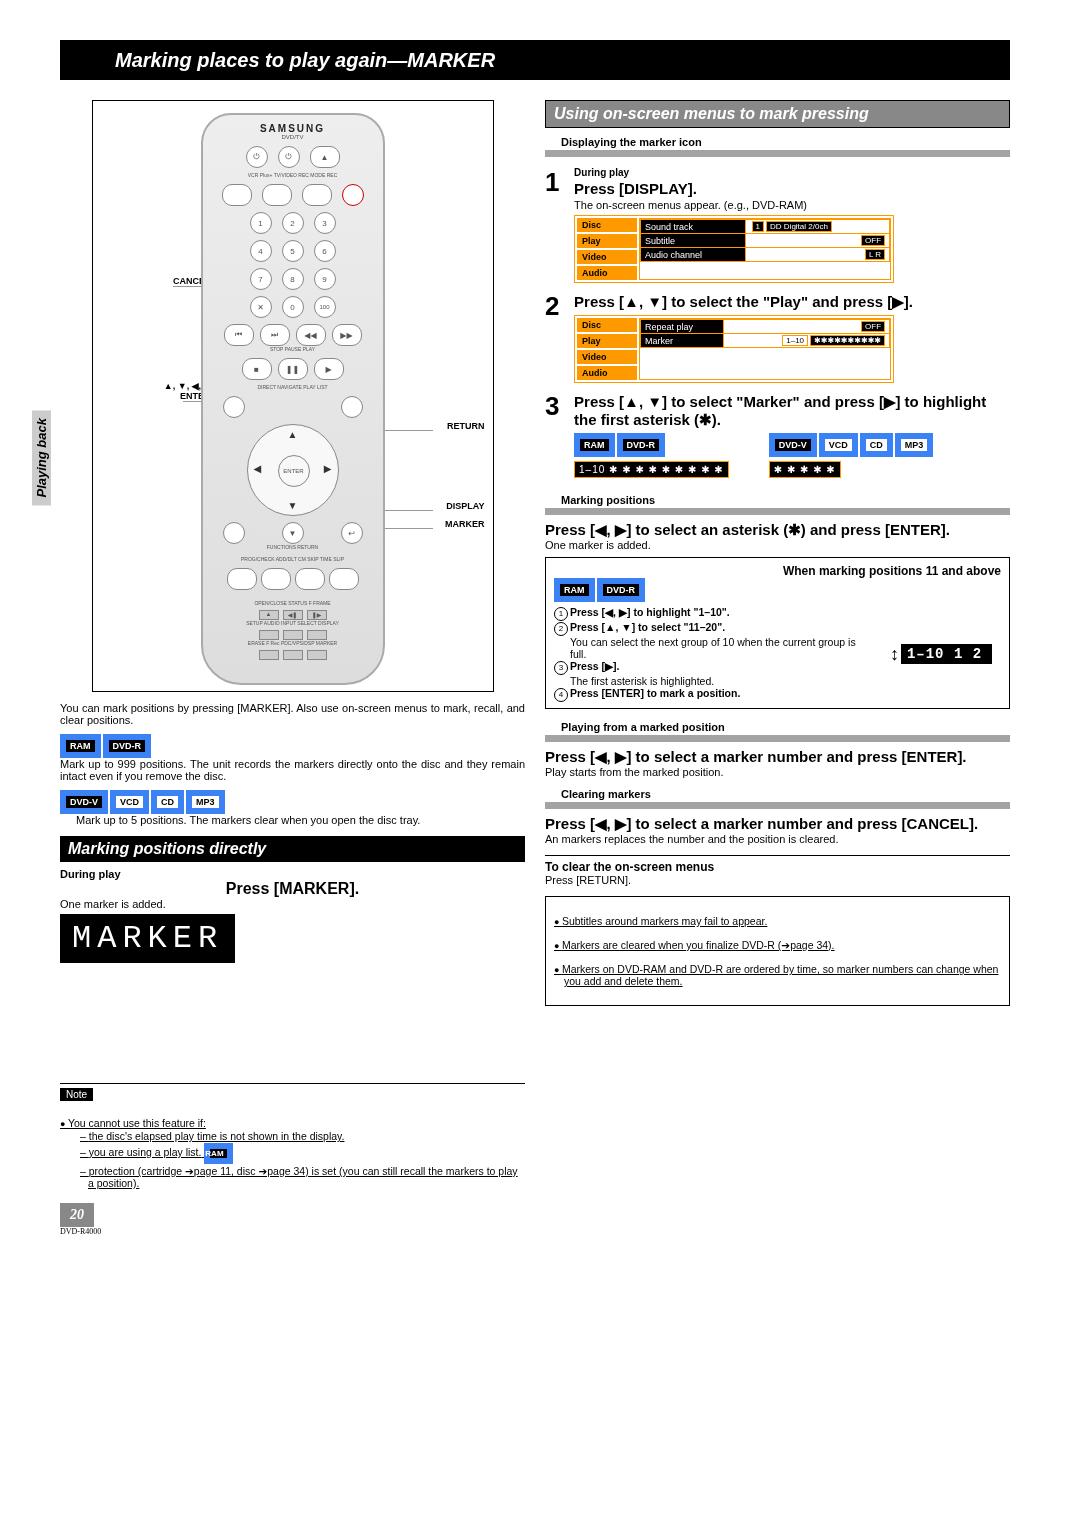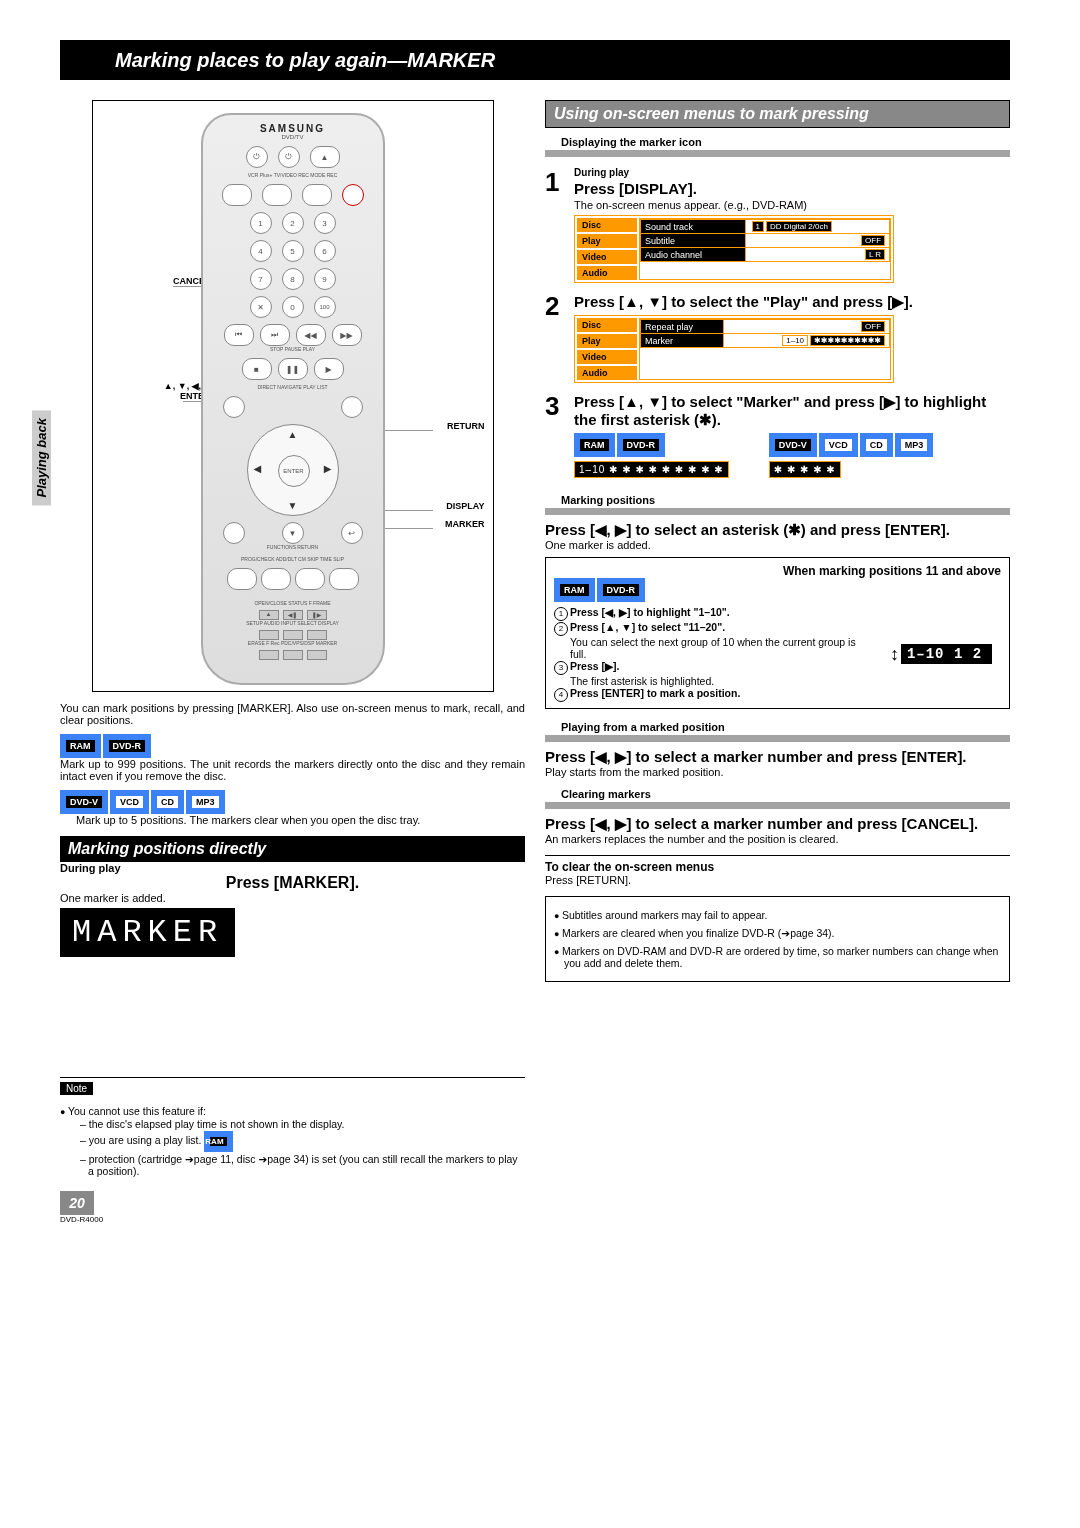--- a/index.html
+++ b/index.html
@@ -78,21 +78,21 @@
   .small-row .s { width:18px; height:8px; background:#ccc; border:1px solid #888; }
   .callout { position:absolute; font-size:9px; font-weight:bold; }
   .callout.left { text-align:right; }
   .callout.right { text-align:left; }
   .hr-line { border:none; border-top:1px solid #999; margin:2px 0; }
 
   .badge { display:inline-block; font-size:9px; font-weight:bold; padding:1px 4px; margin-right:2px; border:6px solid #3b82f6; }
   .badge.inv { background:#000; color:#fff; }
   .badge.out { background:#fff; color:#000; }
 
-  .section-black { background:#000; color:#fff; font-weight:bold; font-style:italic; font-size:16px; padding:4px 8px; margin:10px 0 0 0; }
+  .section-black { background:#000; color:#fff; font-weight:bold; font-style:italic; font-size:16px; padding:4px 8px; margin:10px 0 6px 0; }
   .sub-heading { font-weight:bold; font-size:11px; border-bottom:7px solid #a3a3a3; padding:2px 16px; margin-top:6px; }
   .sub-banner { background:#888; color:#fff; font-weight:bold; font-style:italic; font-size:16px; padding:4px 8px; border:1px solid #000; }
   .step-num { font-size:26px; font-weight:bold; display:inline-block; width:26px; vertical-align:top; }
   .step-body { display:inline-block; width:calc(100% - 30px); vertical-align:top; }
   .step-line1 { font-weight:bold; font-size:10px; }
   .step-main { font-weight:bold; font-size:15px; margin:2px 0; }
   .osd-table { border:1px solid #f90; font-size:9px; margin-top:4px; }
   .osd-table .side { background:#f90; color:#000; font-weight:bold; }
   .osd-table td { padding:1px 4px; border:1px solid #f90; }
   .osd-inner { background:#000; color:#fff; border:1px solid #f90; }
@@ -100,29 +100,29 @@
   .osd-chip.out { background:#fff; color:#000; }
 
   .marker-bar { background:#000; color:#fff; border:1px solid #f90; font-size:10px; padding:2px 4px; display:inline-block; letter-spacing:1px;}
   .marker-display { background:#000; color:#fff; font-family:'Courier New',monospace; font-size:32px; letter-spacing:6px; padding:6px 12px; display:inline-block; margin:4px 0 10px 0; }
 
   .callout-box { border:1px solid #000; padding:6px 8px; margin-top:6px; font-size:10.5px; position:relative; }
   .callout-badge { display:inline-block; background:#000; color:#fff; font-size:14px; padding:2px 10px 2px 6px; margin:6px 0; font-weight:bold; font-family:'Courier New',monospace; letter-spacing:1px;}
   .circ-num { display:inline-block; width:12px; height:12px; border:1px solid #000; border-radius:50%; text-align:center; font-size:8px; line-height:12px; margin-right:2px; }
 
   .bold { font-weight:bold; }
-  .footer-page { position:relative; margin-top:14px; }
+  .footer-page { position:relative; margin-top:14px;font-family:Liberation Serif, serif; }
   .page-num { background:#888; color:#fff; font-weight:bold; font-style:italic; width:34px; height:24px; display:flex; align-items:center; justify-content:center; font-size:14px; }
   .model { font-size:8px; color:#000; }
   .note-label { display:inline-block; background:#000; color:#fff; font-size:10px; padding:1px 6px; margin-bottom:4px; }
   .note-box { border-top:1px solid #000; padding-top:4px; font-size:10.5px; }
   .right-note-box { border:1px solid #000; padding:6px 8px; font-size:10.5px; margin-top:10px; }
   ul.b { list-style:none; padding-left:0; margin:2px 0;}
   ul.b li::before { content:"● "; font-size:9px;}
-  ul.b li { margin:6px 0; padding-left:10px; text-indent:-10px;}
+  ul.b li { margin:12px 0; padding-left:10px; text-indent:-10px;text-decoration:underline;}
   .dash-item { padding-left:18px; text-indent:-8px; margin:1px 0;}
   .dash-item::before { content:"– "; }
 </style>
 </head>
 <body>
 
 <div class="side-tab">Playing back</div>
 
 <div class="page">
   <div class="title-bar">Marking places to play again—MARKER</div>

